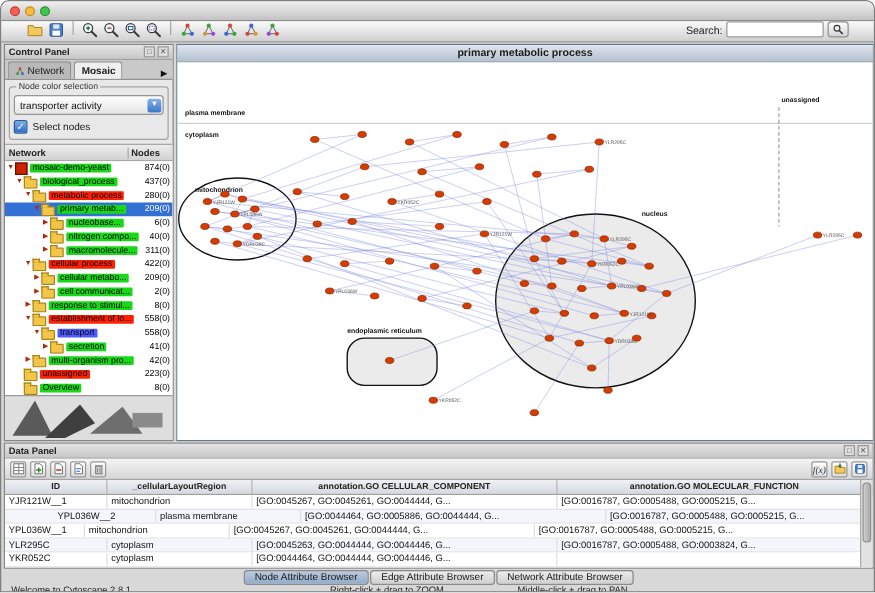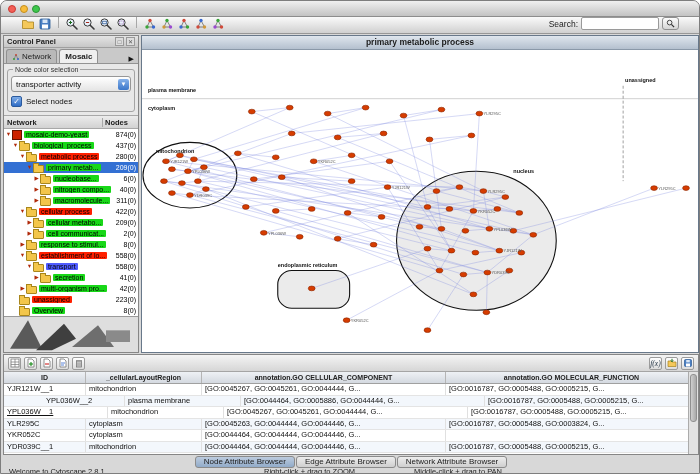--- a/index.html
+++ b/index.html
@@ -506,20 +506,27 @@
           <text x="176.2" y="113.8" font-size="4" fill="#555" font-family="Liberation Sans, sans-serif">YKR052C</text>
           <text x="250.2" y="139.8" font-size="4" fill="#555" font-family="Liberation Sans, sans-serif">YJR121W</text>
           <text x="126.2" y="185.8" font-size="4" fill="#555" font-family="Liberation Sans, sans-serif">YPL036W</text>
           <text x="517.2" y="140.8" font-size="4" fill="#555" font-family="Liberation Sans, sans-serif">YLR295C</text>
           <text x="209.2" y="273.8" font-size="4" fill="#555" font-family="Liberation Sans, sans-serif">YKR052C</text>
         </svg>
     </div>
   </div>
 
   <div class="data-panel">
+    <div class="panel-titlebar">
+      <span>Data Panel</span>
+      <span class="panel-ctrls">
+        <span>□</span>
+        <span>✕</span>
+      </span>
+    </div>
     <div class="dp-toolbar">
       <span class="dp-icon">
           <svg width="10" height="10" viewBox="0 0 10 10">
             <rect x="1" y="1" width="8" height="8" fill="#fff" stroke="#777" stroke-width="0.8"></rect>
             <line x1="1" y1="4" x2="9" y2="4" stroke="#777" stroke-width="0.7"></line>
             <line x1="1" y1="6.5" x2="9" y2="6.5" stroke="#777" stroke-width="0.7"></line>
             <line x1="5" y1="1" x2="5" y2="9" stroke="#777" stroke-width="0.7"></line>
           </svg>
         </span>
       <span class="dp-icon">
@@ -584,21 +591,21 @@
             <div style="width: 244px;">[GO:0045267, GO:0045261, GO:0044444, G...</div>
             <div style="flex: 1 1 0%;">[GO:0016787, GO:0005488, GO:0005215, G...</div>
           </div>
           <div class="dp-row">
             <div style="width: 82px; margin-left: 39px;">YPL036W__2</div>
             <div style="width: 116px;">plasma membrane</div>
             <div style="width: 244px;">[GO:0044464, GO:0005886, GO:0044444, G...</div>
             <div style="flex: 1 1 0%;">[GO:0016787, GO:0005488, GO:0005215, G...</div>
           </div>
           <div class="dp-row">
-            <div style="width: 104px; text-decoration: underline;">YPL036W__1</div>
+            <div style="width: 64px;">YPL036W__1</div>
             <div style="width: 116px;">mitochondrion</div>
             <div style="width: 244px;">[GO:0045267, GO:0045261, GO:0044444, G...</div>
             <div style="flex: 1 1 0%;">[GO:0016787, GO:0005488, GO:0005215, G...</div>
           </div>
           <div class="dp-row">
             <div style="width: 82px;">YLR295C</div>
             <div style="width: 116px;">cytoplasm</div>
             <div style="width: 244px;">[GO:0045263, GO:0044444, GO:0044446, G...</div>
             <div style="flex: 1 1 0%;">[GO:0016787, GO:0005488, GO:0003824, G...</div>
           </div>

